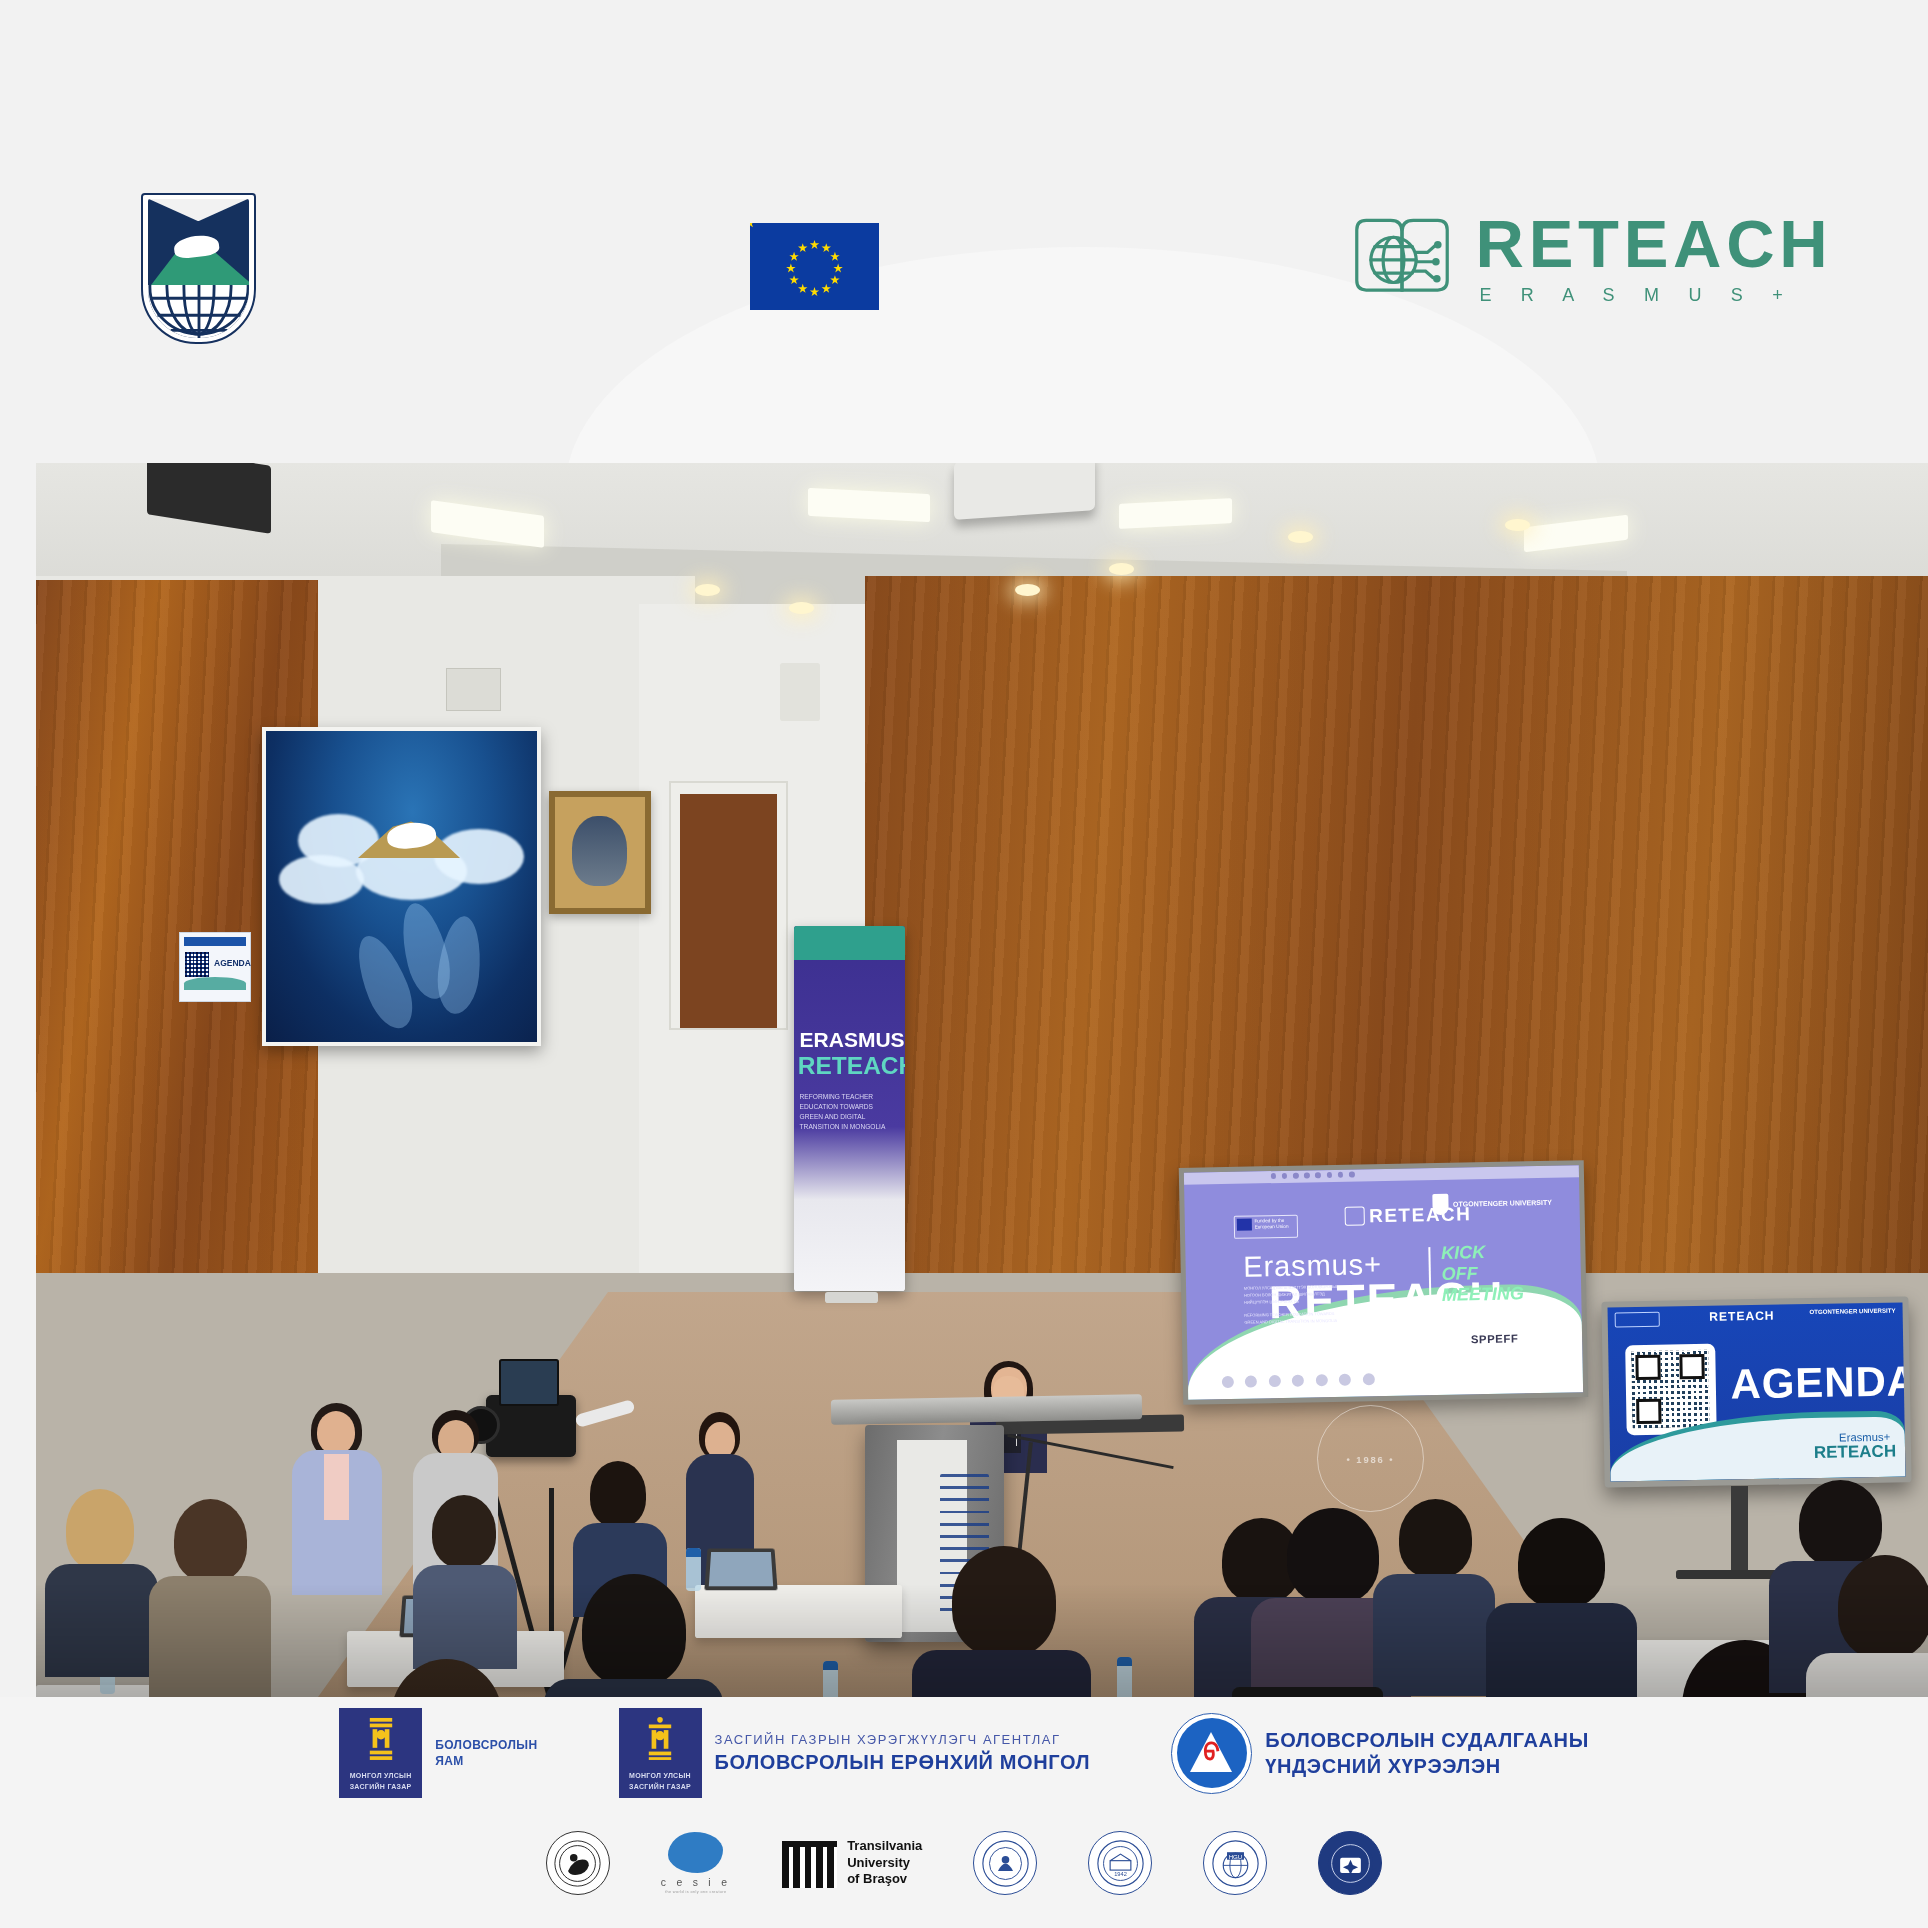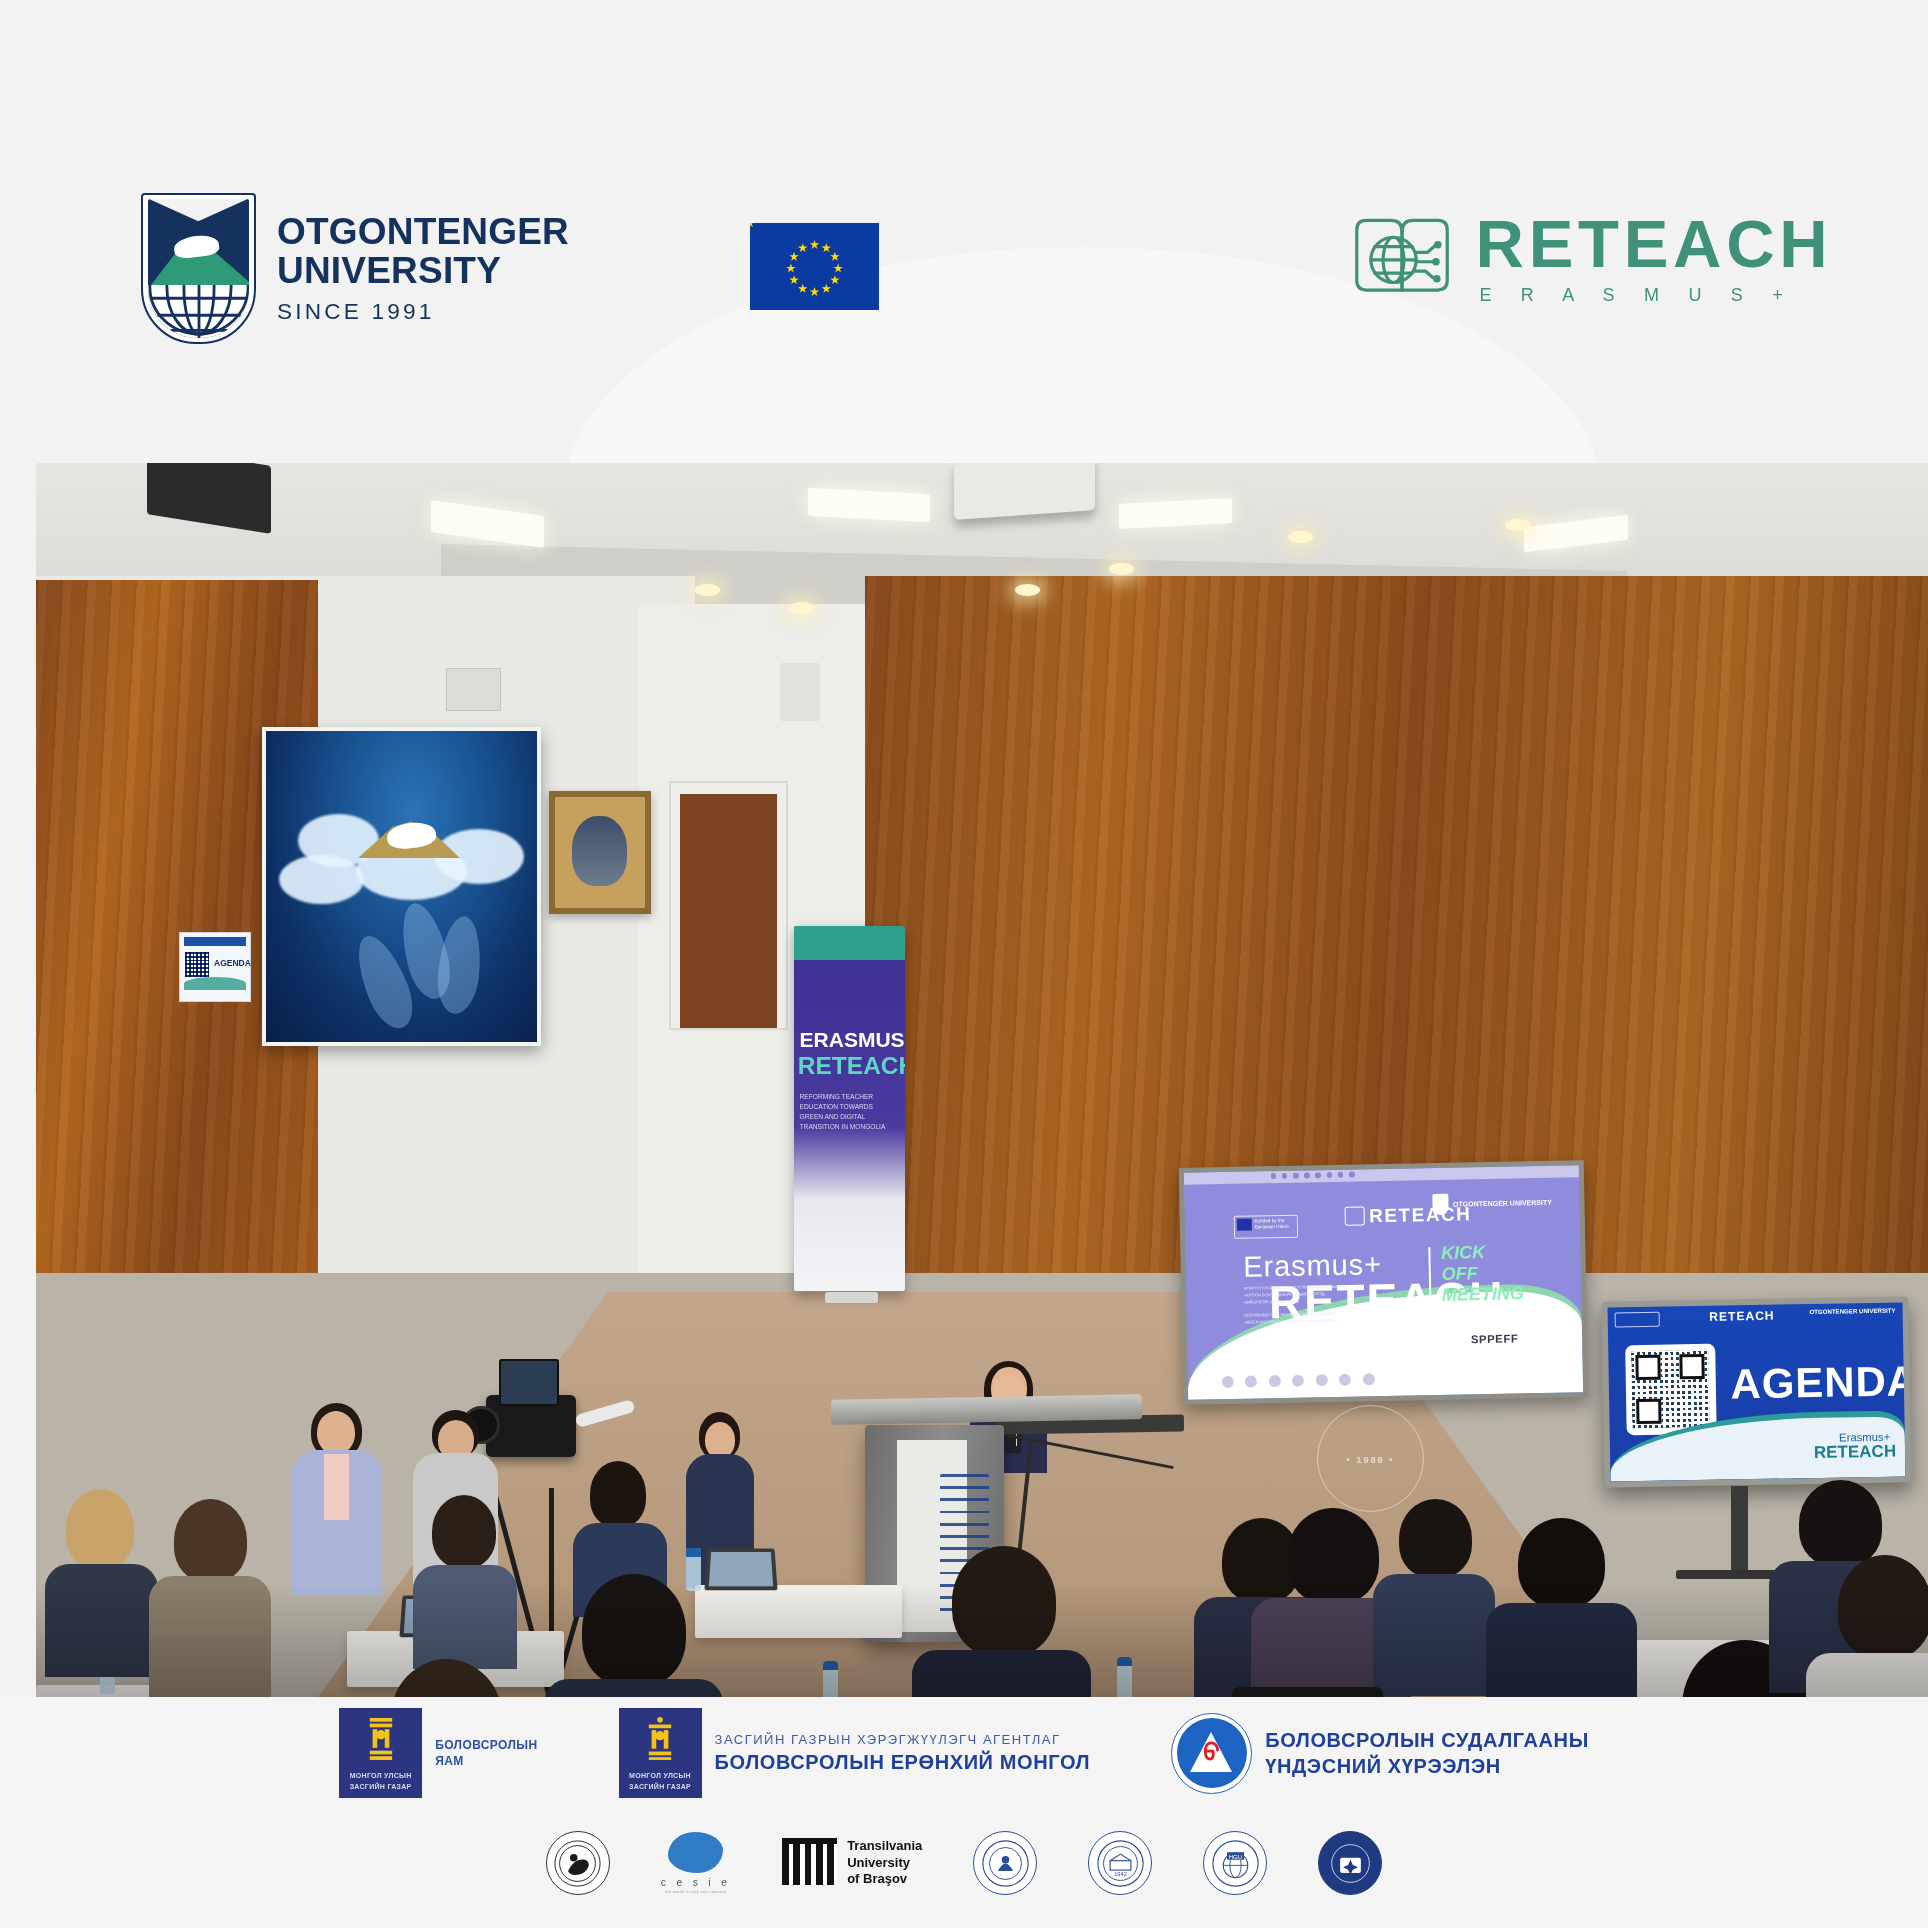--- a/index.html
+++ b/index.html
@@ -234,21 +234,21 @@
   .bsu-c2{position:absolute;left:5.6px;top:5.6px;right:5.6px;bottom:5.6px;border-radius:50%;background:#1c63c2;}
   .bsu-tri{position:absolute;left:19px;top:19px;width:0;height:0;border-left:21.7px solid transparent;border-right:21.7px solid transparent;border-bottom:40px solid #fff;}
   .bsu-sym{position:absolute;left:50%;top:28px;transform:translateX(-50%);color:#e02020;font-size:24.5px;font-weight:bold;line-height:1;}
   .f-row2{position:absolute;left:0;top:134px;width:1928px;display:flex;justify-content:center;align-items:center;gap:51px;}
   .seal-sm{width:62px;height:62px;border-radius:50%;border:1.4px solid #2b4d96;display:flex;align-items:center;justify-content:center;background:#fff;}
   .seal-bw{width:62px;height:62px;border-radius:50%;border:1.4px solid #333;display:flex;align-items:center;justify-content:center;background:#fff;}
   .cesie{display:flex;flex-direction:column;align-items:center;justify-content:flex-end;}
   .cesie-blob{width:55px;height:41px;background:#2f7cc4;border-radius:48% 52% 46% 54%/56% 44% 56% 44%;}
   .cesie-t{font-size:10.4px;color:#555;letter-spacing:3.8px;margin-top:4.7px;}
   .cesie-s{font-size:3.8px;color:#9a9a9a;letter-spacing:0.4px;margin-top:1.9px;}
-  .trans{display:flex;align-items:flex-start;gap:10.4px;}
+  .trans{display:flex;align-items:flex-end;gap:10.4px;}
   .trans-mark{width:55px;height:47px;background:
     repeating-linear-gradient(90deg,#111 0 6.6px,#fff 6.6px 11.3px);
     border-top:6.6px solid #111;box-sizing:border-box;}
   .trans-t{font-size:13px;font-weight:bold;color:#111;line-height:1.28;}
 </style>
 </head>
 <body>
 
 <div class="page">
 
@@ -269,25 +269,20 @@
                 <ellipse cx="54" cy="2" rx="34" ry="50"></ellipse>
                 <ellipse cx="54" cy="2" rx="16" ry="50"></ellipse>
                 <line x1="54" y1="-6" x2="54" y2="56"></line>
                 <path d="M2 14 H106"></path>
                 <path d="M10 32 H98"></path>
                 <path d="M24 48 H84"></path>
               </g>
             </svg>
           </div>
         </div>
-      </div>
-      <div class="otg-text">
-        <div class="otg-name">OTGONTENGER</div>
-        <div class="otg-name">UNIVERSITY</div>
-        <div class="otg-since">SINCE 1991</div>
       </div>
     </div>
 
     <div class="eu">
       <div class="eu-flag">
         <svg width="129" height="87" viewBox="0 0 137 92">
           <g fill="#ffdb00">
             <g id="s">
                 <polygon points="0,-5.2 1.2,-1.6 5,-1.6 1.9,0.7 3.1,4.3 0,2.1 -3.1,4.3 -1.9,0.7 -5,-1.6 -1.2,-1.6"></polygon>
               </g>

